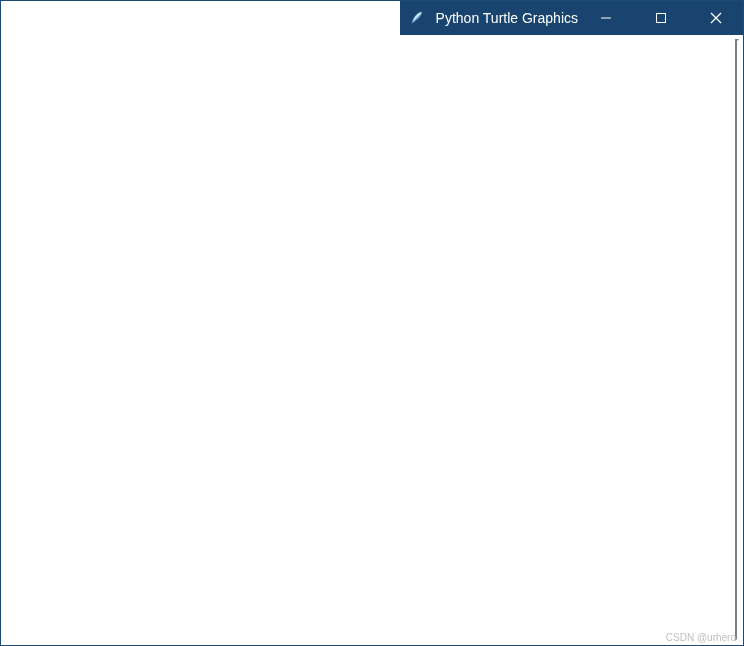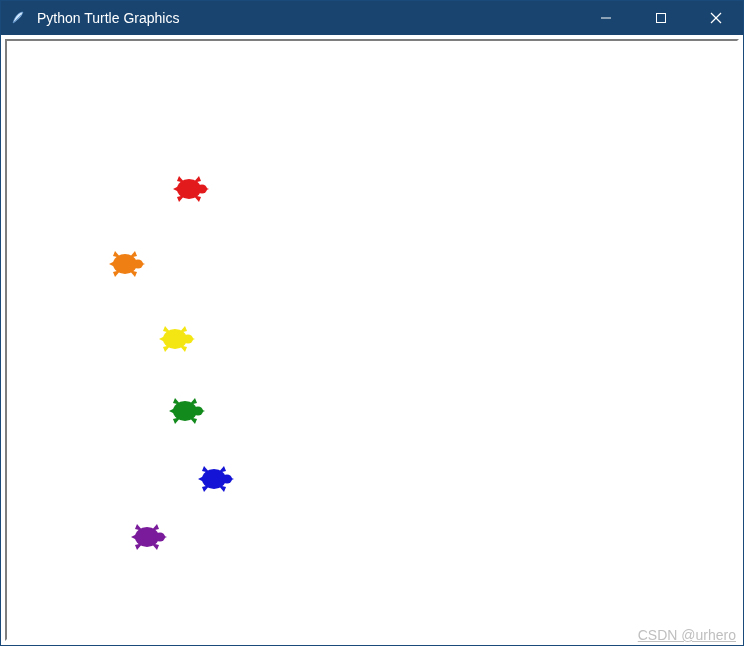--- a/index.html
+++ b/index.html
@@ -14,20 +14,21 @@
       height: 646px;
       overflow: hidden;
     }
     .window {
       width: 744px;
       height: 646px;
       background: #ffffff;
       display: flex;
       flex-direction: column;
       border: 1px solid #1a4a7a;
+      align-items: flex-end;
     }
     .titlebar {
       height: 34px;
       background: #18446f;
       display: flex;
       align-items: center;
       color: #ffffff;
       font-size: 14px;
       padding-left: 8px;
       flex-shrink: 0;
@@ -77,24 +78,23 @@
     }
     .turtle {
       position: absolute;
       width: 44px;
       height: 32px;
     }
     .watermark {
       position: absolute;
       bottom: 3px;
       right: 8px;
-      font-size: 14px;
+      font-size: 10px;
       color: #bfbfbf;
       font-family: Arial, sans-serif;
-      text-decoration: underline;
     }
   </style>
 </head>
 <body>
 
 <div class="window">
 
   <div class="titlebar">
     <div class="titlebar-icon">
       <svg width="16" height="16" viewBox="0 0 16 16">

